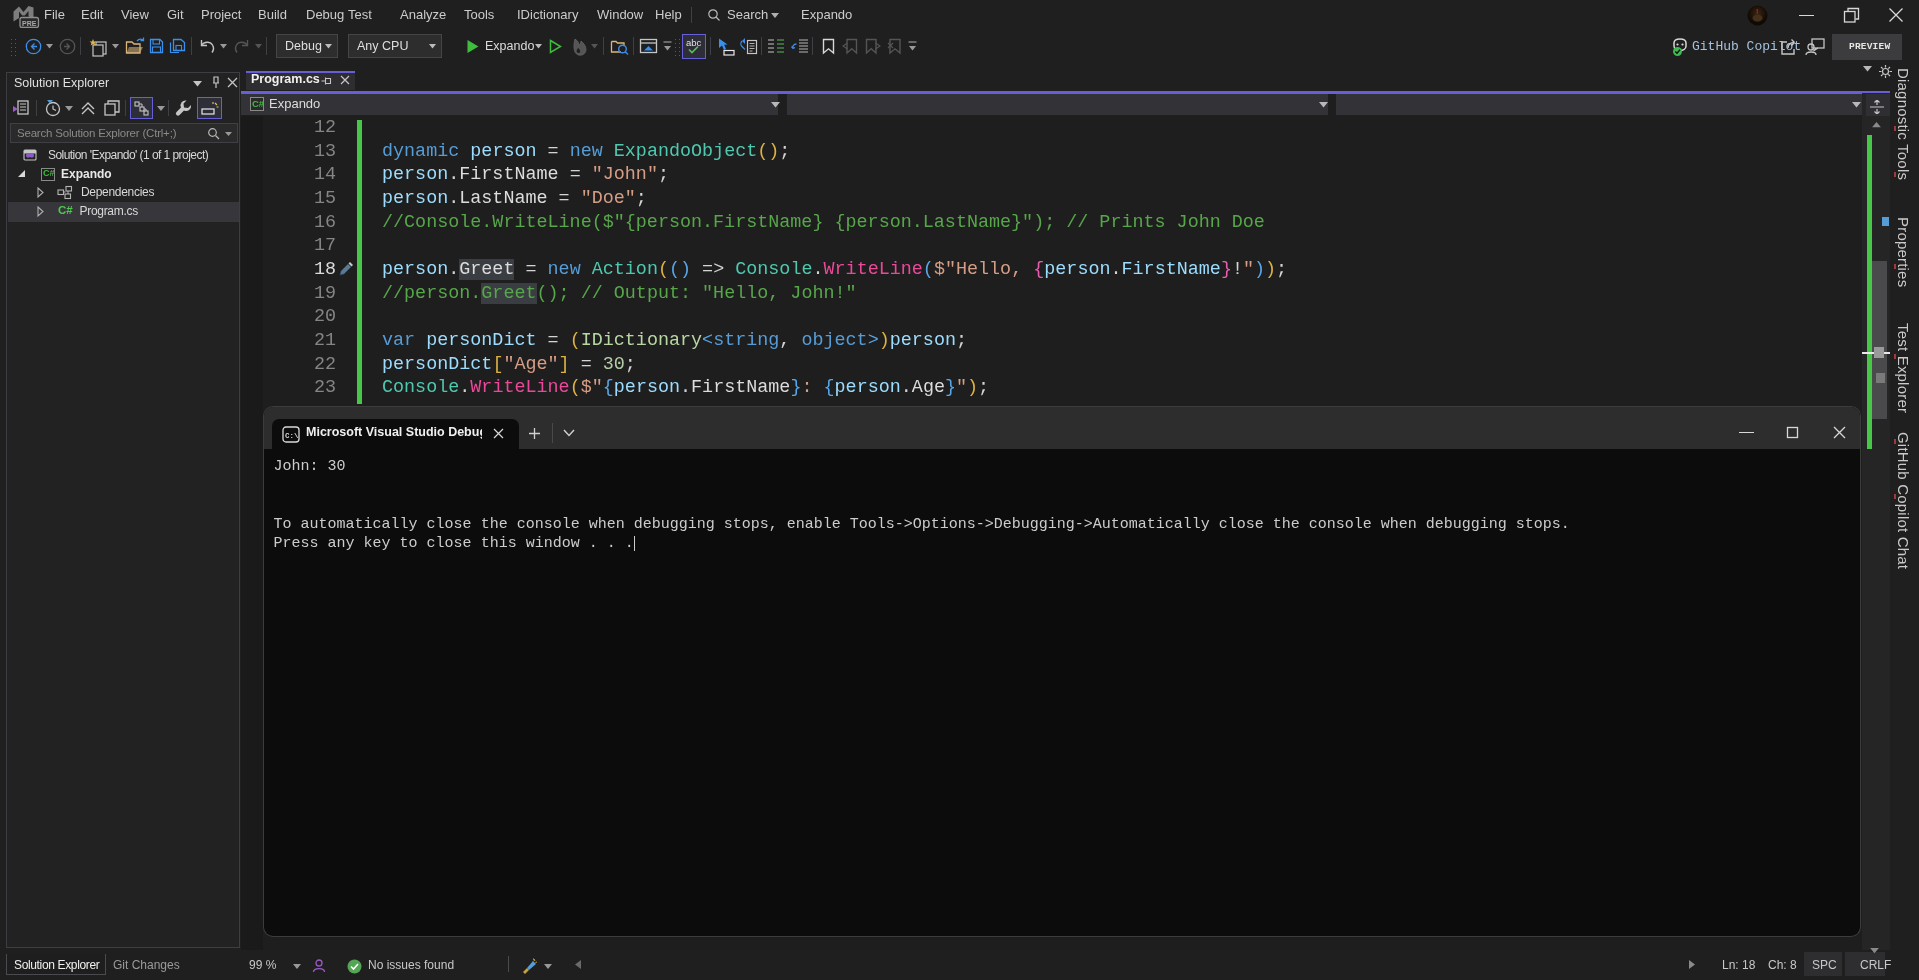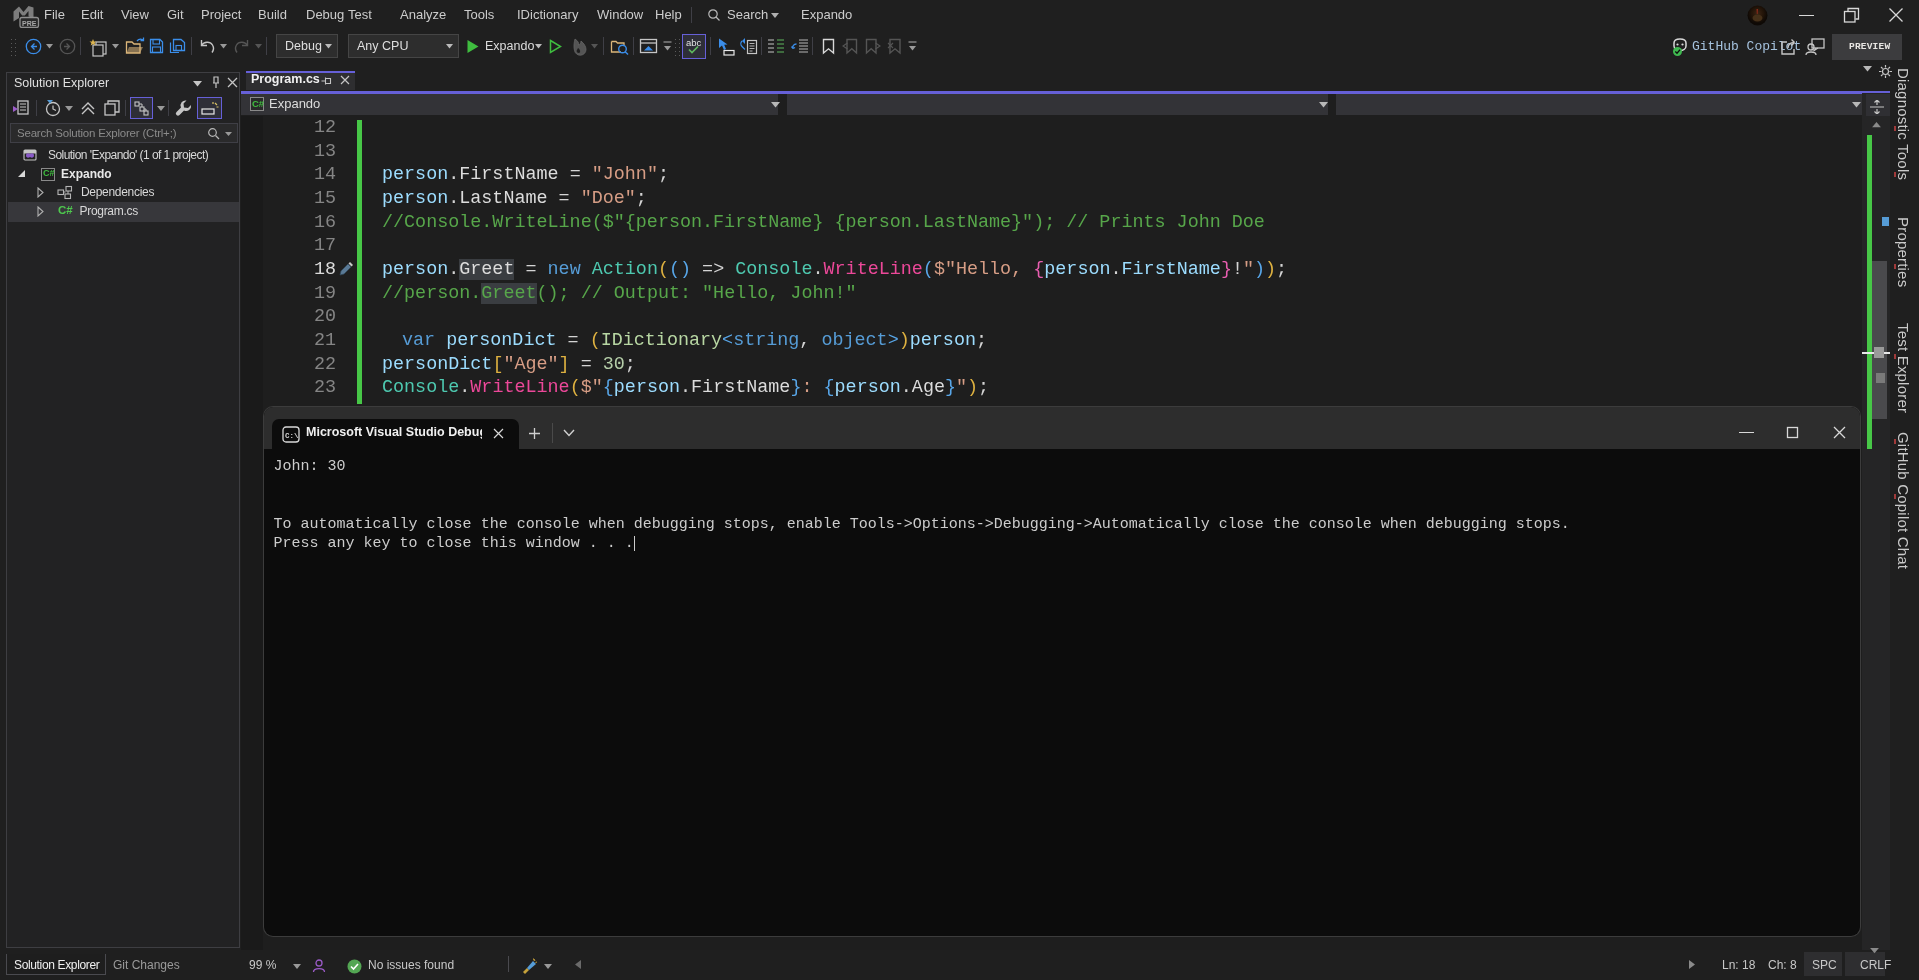--- a/index.html
+++ b/index.html
@@ -163,21 +163,21 @@
     </svg>
     <svg class="abs" style="left:255px;top:14px;" width="7" height="5" viewBox="0 0 7 5">
         <path d="M0 0 L7 0 L3.5 4.5 Z" fill="#555"></path>
       </svg>
     <div class="tsep" style="left:266px;"></div>
     <div class="combo" style="left:276px;width:62px;">Debug
       <svg class="abs" style="right:5px;top:9px;" width="7" height="5" viewBox="0 0 7 5">
           <path d="M0 0 L7 0 L3.5 4.5 Z" fill="#bbb"></path>
         </svg>
     </div>
-    <div class="combo" style="left:348px;width:111px;">Any CPU
+    <div class="combo" style="left:348px;width:94px;">Any CPU
       <svg class="abs" style="right:5px;top:9px;" width="7" height="5" viewBox="0 0 7 5">
           <path d="M0 0 L7 0 L3.5 4.5 Z" fill="#bbb"></path>
         </svg>
     </div>
     <svg class="abs" style="left:466px;top:9px;" width="14" height="15" viewBox="0 0 14 15">
         <path d="M1.5 1 L12.5 7.5 L1.5 14 Z" fill="#3fbd3f"></path>
       </svg>
     <span class="abs" style="left:485px;top:9px;font-size:12.5px;color:#dcdcdc;">Expando</span>
     <svg class="abs" style="left:535px;top:14px;" width="7" height="5" viewBox="0 0 7 5">
         <path d="M0 0 L7 0 L3.5 4.5 Z" fill="#bbb"></path>
@@ -422,26 +422,27 @@
     <div class="lnum" style="top:141.8px;color:#dadada;">18</div>
     <div class="lnum" style="top:165.5px;">19</div>
     <div class="lnum" style="top:189.1px;">20</div>
     <div class="lnum" style="top:212.8px;">21</div>
     <div class="lnum" style="top:236.4px;">22</div>
     <div class="lnum" style="top:260px;">23</div>
     <svg class="abs" style="left:97px;top:144px;" width="16" height="16" viewBox="0 0 16 16">
       <path d="M12 1 L15 4 L13.5 5.5 L10.5 2.5 Z" fill="#c8c8c8"></path>
       <path d="M10 3 L13 6 L6 13 L2 14 L3 10 Z" fill="#5a7a96" stroke="#30475a" stroke-width="0.7"></path>
     </svg>
+    <div class="codeline" style="left:141px;top:23.6px;"><span class="kw">dynamic</span> <span class="lv">person</span> = <span class="kw">new</span> <span class="ty">ExpandoObject</span><span class="p1">()</span>;</div>
     <div class="codeline" style="left:141px;top:47.3px;"><span class="lv">person</span>.<span class="mem">FirstName</span> = <span class="str">"John"</span>;</div>
     <div class="codeline" style="left:141px;top:70.9px;"><span class="lv">person</span>.<span class="mem">LastName</span> = <span class="str">"Doe"</span>;</div>
     <div class="codeline" style="left:141px;top:94.6px;"><span class="com">//Console.WriteLine($"{person.FirstName} {person.LastName}"); // Prints John Doe</span></div>
     <div class="codeline" style="left:141px;top:141.8px;"><span class="lv">person</span>.<span class="mem hl">Greet</span> = <span class="kw">new</span> <span class="ty">Action</span><span class="p1">(</span><span class="p2">()</span> =&gt; <span class="ty">Console</span>.<span class="mth">WriteLine</span><span class="p2">(</span><span class="str">$"Hello, </span><span class="p3">{</span><span class="lv">person</span>.<span class="lv">FirstName</span><span class="p3">}</span>!<span class="str">"</span><span class="p2">)</span><span class="p1">)</span>;</div>
     <div class="codeline" style="left:141px;top:165.5px;"><span class="com">//person.</span><span class="com hl">Greet</span><span class="com">(); // Output: "Hello, John!"</span></div>
-    <div class="codeline" style="left:141px;top:212.8px;margin-left:20px;"><span class="kw">var</span> <span class="lv">personDict</span> = <span class="p1">(</span><span class="ifc">IDictionary</span><span class="p2">&lt;</span><span class="kw">string</span>, <span class="kw">object</span><span class="p2">&gt;</span><span class="p1">)</span><span class="lv">person</span>;</div>
+    <div class="codeline" style="left:141px;top:212.8px;"><span class="kw">var</span> <span class="lv">personDict</span> = <span class="p1">(</span><span class="ifc">IDictionary</span><span class="p2">&lt;</span><span class="kw">string</span>, <span class="kw">object</span><span class="p2">&gt;</span><span class="p1">)</span><span class="lv">person</span>;</div>
     <div class="codeline" style="left:141px;top:236.4px;"><span class="lv">personDict</span><span class="p1">[</span><span class="str">"Age"</span><span class="p1">]</span> = <span class="num">30</span>;</div>
     <div class="codeline" style="left:141px;top:260px;"><span class="ty">Console</span>.<span class="mth">WriteLine</span><span class="p1">(</span><span class="str">$"</span><span class="p2">{</span><span class="lv">person</span>.<span class="mem">FirstName</span><span class="p2">}</span><span class="str">: </span><span class="p2">{</span><span class="lv">person</span>.<span class="mem">Age</span><span class="p2">}</span><span class="str">"</span><span class="p1">)</span>;</div>
   </div>
   <div class="abs" id="vscroll">
     <div class="abs" style="left:4px;top:1px;width:24px;height:22px;background:#2f2f33;"></div>
     <svg class="abs" style="left:8px;top:7px;" width="14" height="14" viewBox="0 0 14 14">
       <path d="M7 0 L7 5 M4.5 2.5 L7 0 L9.5 2.5 M0 7 L14 7 M7 9 L7 14 M4.5 11.5 L7 14 L9.5 11.5" stroke="#c5c5c5" stroke-width="1.2" fill="none"></path>
     </svg>
     <svg class="abs" style="left:9px;top:28px;" width="11" height="7" viewBox="0 0 12 8">
         <path d="M1 7 L6 1 L11 7 Z" fill="#8a8a8a"></path>

